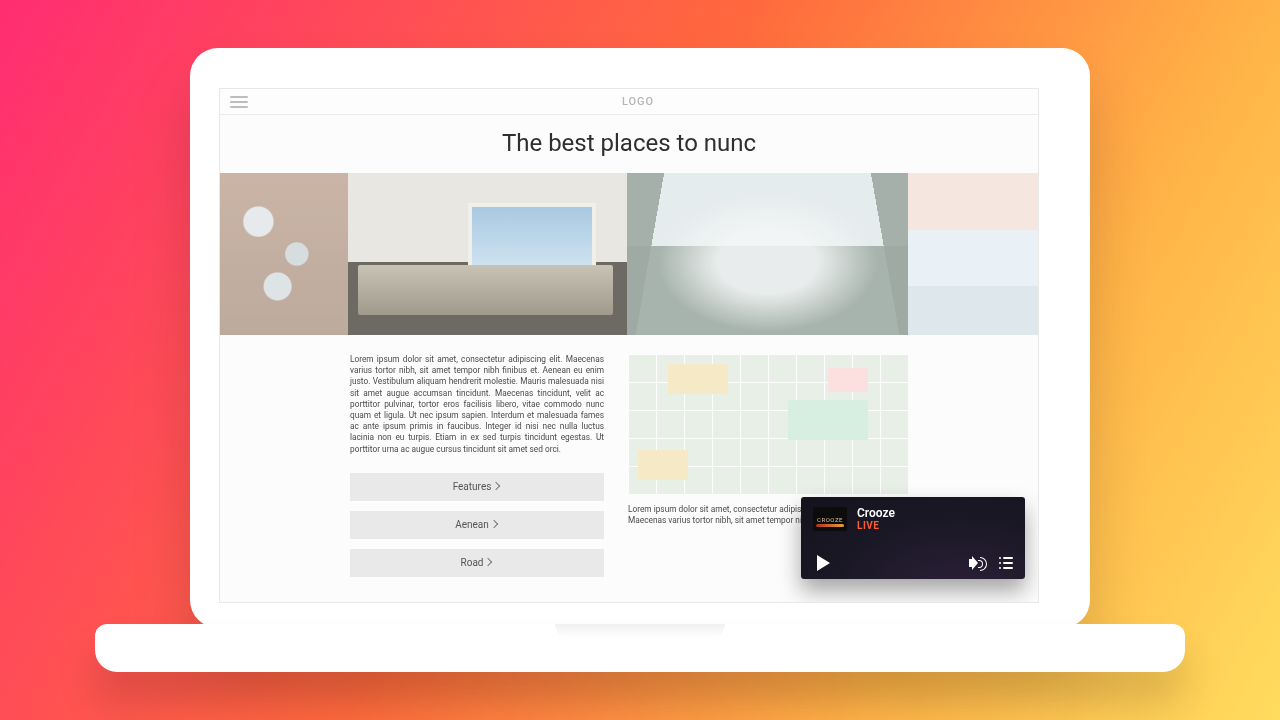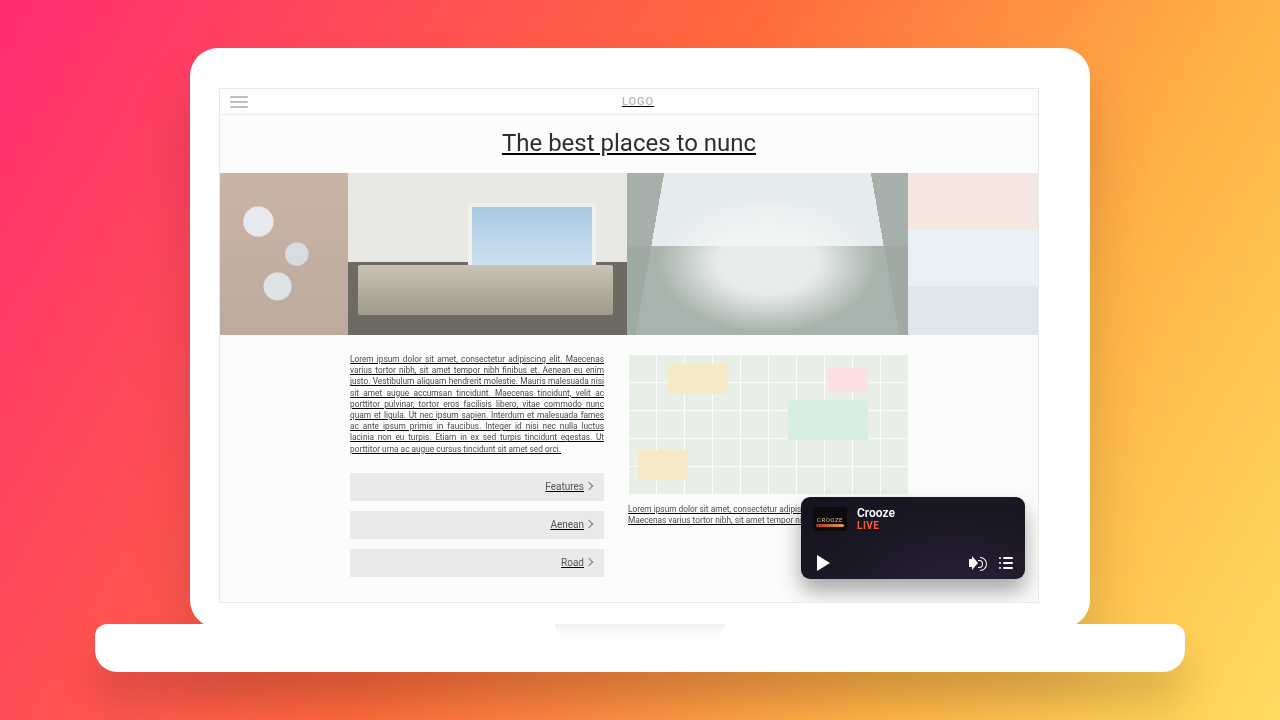--- a/index.html
+++ b/index.html
@@ -13,21 +13,20 @@
   .laptop {
     position: relative;
     width: 900px;
   }
   .laptop-lid {
     background: #fff;
     border-radius: 28px;
     padding: 40px 40px 25px 18px;
     box-shadow: 0 40px 60px rgba(0,0,0,0.15);
     position: relative;
-    text-decoration: underline;
   }
   .laptop-base {
     width: 1090px;
     height: 48px;
     background: #fff;
     border-radius: 12px 12px 22px 22px;
     margin: -4px auto 0;
     position: relative;
     left: 50%;
     transform: translateX(-50%);
@@ -122,21 +121,21 @@
   .col-left{ width:255px; }
   .col-right{ width:280px; }
 
   .body-text{
     font-size:8.3px; line-height:1.35; color:#4b4b4b; text-align:justify;
     margin-bottom:18px;
   }
   .accordion{ display:flex; flex-direction:column; gap:10px;}
   .acc-item{
     height:28px; background:#e9e9e9;
-    display:flex; align-items:center; justify-content:flex-end;
+    display:flex; align-items:center; justify-content:center;
     padding:0 10px; cursor:pointer;
     font-size:10px; color:#555;
   }
   .chev{ width:10px;height:10px; position:relative; }
   .chev::before{content:"";position:absolute;left:2px;top:1px;width:5px;height:5px;
     border-right:1.4px solid #777;border-bottom:1.4px solid #777; transform:rotate(-45deg);}
 
   
   .map{
     width:280px;height:140px; background:#eef3ee; position:relative; overflow:hidden;
@@ -156,21 +155,21 @@
       linear-gradient( #f6e9c6 0 0) 10px 96px/50px 30px no-repeat,
       linear-gradient( #fbe0df 0 0) 200px 14px/40px 24px no-repeat;
   }
   .map-text{ font-size:8.3px; color:#4b4b4b; line-height:1.35; margin-top:10px; width:230px;}
 
   
   .player{
     position:absolute;
     right:13px; bottom:23px;
     width:224px; height:82px;
-    border-radius:9px;
+    border-radius:3px;
     background: radial-gradient(ellipse at 70% 120%, #2b2038 0%, #1b1826 55%, #14121c 100%);
     box-shadow: 0 12px 22px rgba(0,0,0,.35);
     color:#fff;
     padding:10px 12px 8px 12px;
     display:flex; flex-direction:column; justify-content:space-between;
   }
   .player-top{ display:flex; gap:10px; align-items:center;}
   .album{
     width:34px;height:24px;background:#0c0c0c;border-radius:2px;
     display:flex;align-items:center;justify-content:center;

